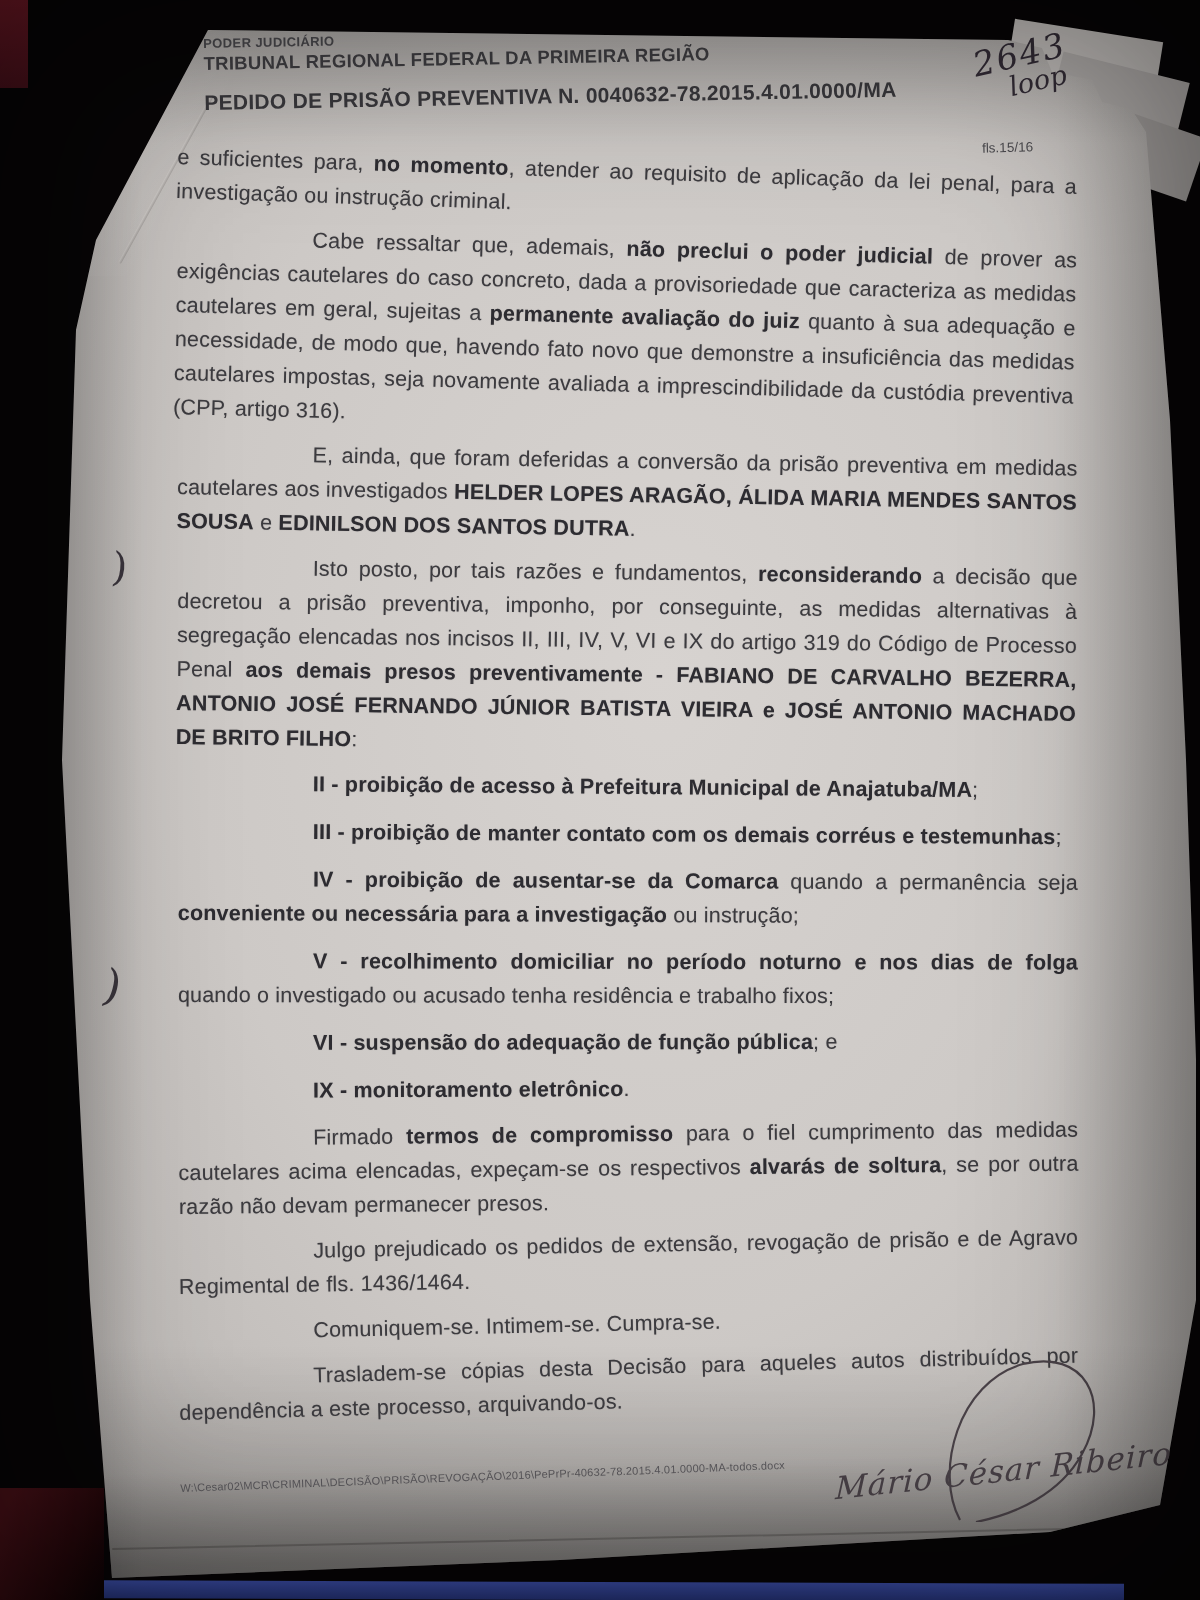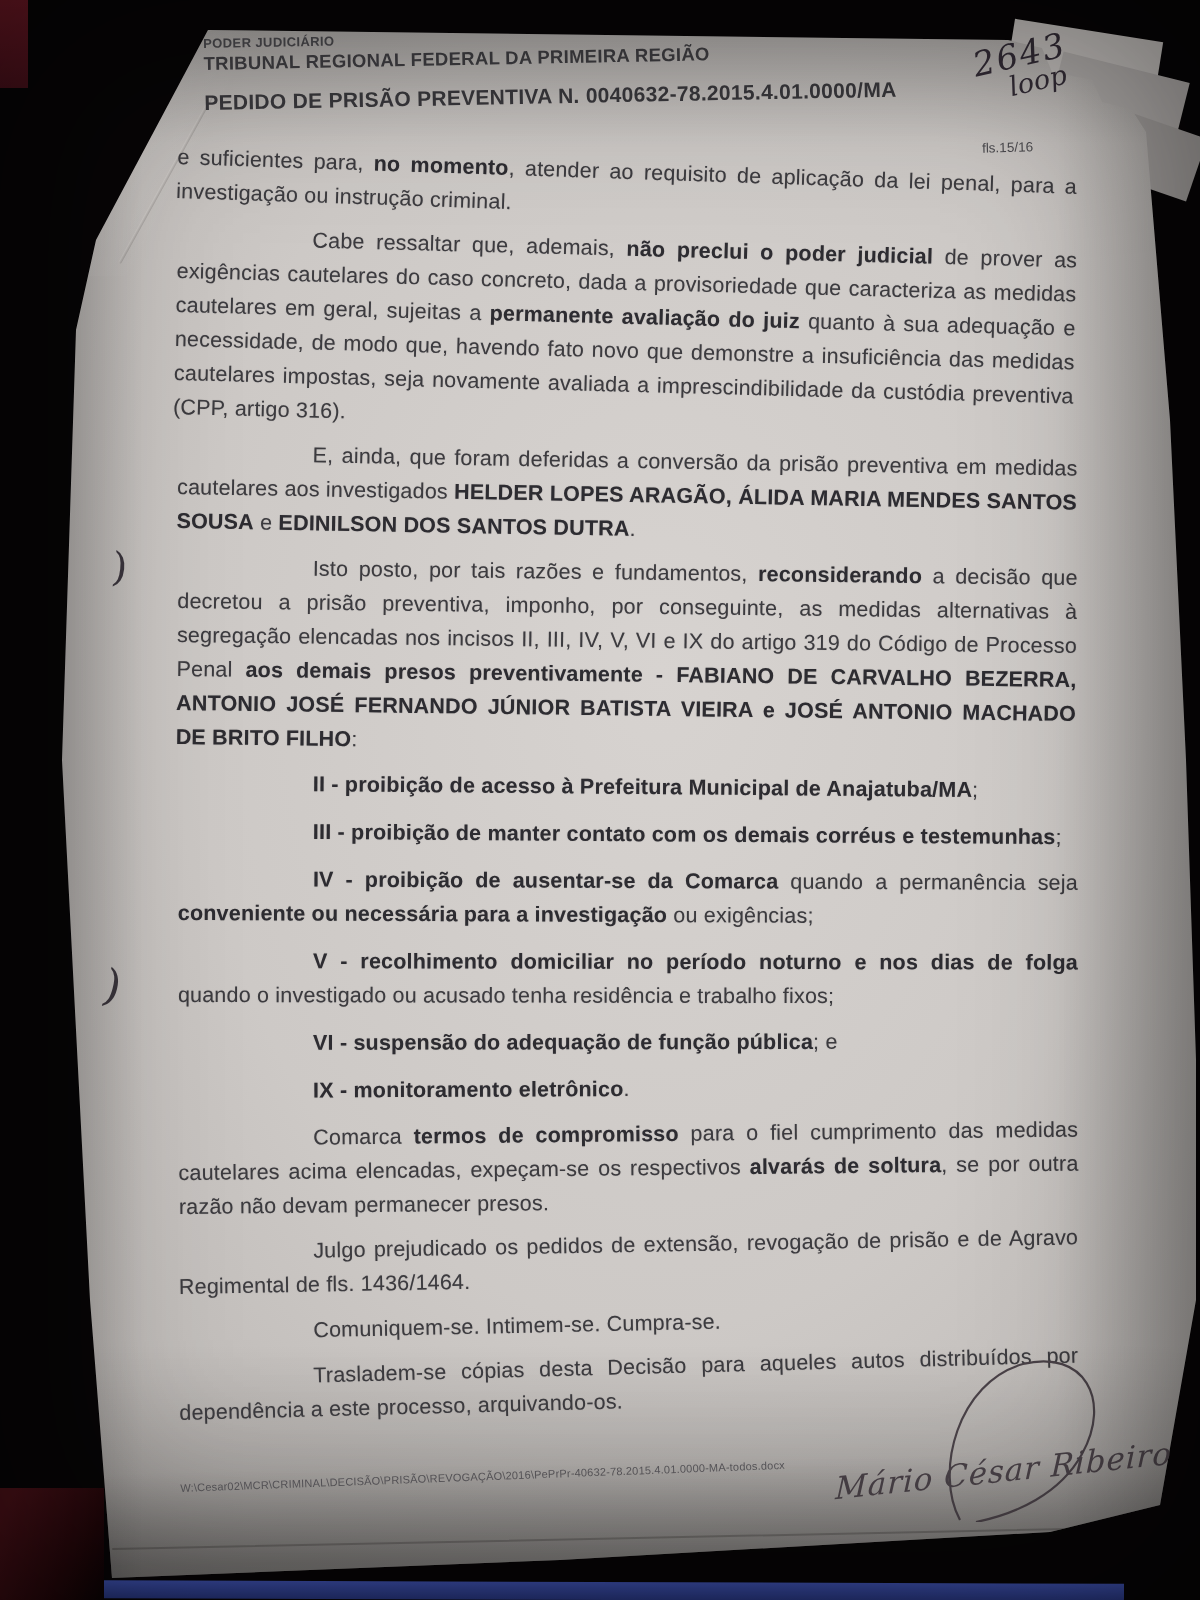--- a/index.html
+++ b/index.html
@@ -124,25 +124,25 @@
     <div class="hw-word">loop</div>
   </div>
 
   <div class="content">
     <p class="para no-indent t-p1"><span>e suficientes para, </span><span class="b">no momento</span><span>, atender ao requisito de aplicação da lei penal, para a investigação ou instrução criminal.</span></p>
     <p class="para t-p2"><span>Cabe ressaltar que, ademais, </span><span class="b">não preclui o poder judicial</span><span> de prover as exigências cautelares do caso concreto, dada a provisoriedade que caracteriza as medidas cautelares em geral, sujeitas a </span><span class="b">permanente avaliação do juiz</span><span> quanto à sua adequação e necessidade, de modo que, havendo fato novo que demonstre a insuficiência das medidas cautelares impostas, seja novamente avaliada a imprescindibilidade da custódia preventiva (CPP, artigo 316).</span></p>
     <p class="para t-p3"><span>E, ainda, que foram deferidas a conversão da prisão preventiva em medidas cautelares aos investigados </span><span class="b">HELDER LOPES ARAGÃO, ÁLIDA MARIA MENDES SANTOS SOUSA</span><span> e </span><span class="b">EDINILSON DOS SANTOS DUTRA</span><span>.</span></p>
     <p class="para t-p4"><span>Isto posto, por tais razões e fundamentos, </span><span class="b">reconsiderando</span><span> a decisão que decretou a prisão preventiva, imponho, por conseguinte, as medidas alternativas à segregação elencadas nos incisos II, III, IV, V, VI e IX do artigo 319 do Código de Processo Penal </span><span class="b">aos demais presos preventivamente - FABIANO DE CARVALHO BEZERRA, ANTONIO JOSÉ FERNANDO JÚNIOR BATISTA VIEIRA e JOSÉ ANTONIO MACHADO DE BRITO FILHO</span><span>:</span></p>
     <p class="para item t-i2"><span class="b">II - proibição de acesso à Prefeitura Municipal de Anajatuba/MA</span><span>;</span></p>
     <p class="para item t-i3"><span class="b">III - proibição de manter contato com os demais corréus e testemunhas</span><span>;</span></p>
-    <p class="para item t-i4"><span class="b">IV - proibição de ausentar-se da Comarca</span><span> quando a permanência seja </span><span class="b">conveniente ou necessária para a investigação</span><span> ou exigências;</span></p>
+    <p class="para item t-i4"><span class="b">IV - proibição de ausentar-se da Comarca</span><span> quando a permanência seja </span><span class="b">conveniente ou necessária para a investigação</span><span> ou instrução;</span></p>
     <p class="para item t-i5"><span class="b">V - recolhimento domiciliar no período noturno e nos dias de folga</span><span> quando o investigado ou acusado tenha residência e trabalho fixos;</span></p>
     <p class="para item t-i6"><span class="b">VI - suspensão do adequação de função pública</span><span>; e</span></p>
     <p class="para item t-i9"><span class="b">IX - monitoramento eletrônico</span><span>.</span></p>
-    <p class="para t-p5"><span>Comarca </span><span class="b">termos de compromisso</span><span> para o fiel cumprimento das medidas cautelares acima elencadas, expeçam-se os respectivos </span><span class="b">alvarás de soltura</span><span>, se por outra razão não devam permanecer presos.</span></p>
+    <p class="para t-p5"><span>Firmado </span><span class="b">termos de compromisso</span><span> para o fiel cumprimento das medidas cautelares acima elencadas, expeçam-se os respectivos </span><span class="b">alvarás de soltura</span><span>, se por outra razão não devam permanecer presos.</span></p>
     <p class="para t-p6"><span>Julgo prejudicado os pedidos de extensão, revogação de prisão e de Agravo Regimental de fls. 1436/1464.</span></p>
     <p class="para t-p7"><span>Comuniquem-se. Intimem-se. Cumpra-se.</span></p>
     <p class="para t-p8"><span>Trasladem-se cópias desta Decisão para aqueles autos distribuídos por dependência a este processo, arquivando-os.</span></p>
   </div>
 
   <div class="margin-mark mm1">)</div>
   <div class="margin-mark mm2">)</div>
 
   <div class="footer-path">W:\Cesar02\MCR\CRIMINAL\DECISÃO\PRISÃO\REVOGAÇÃO\2016\PePrPr-40632-78.2015.4.01.0000-MA-todos.docx</div>
 

